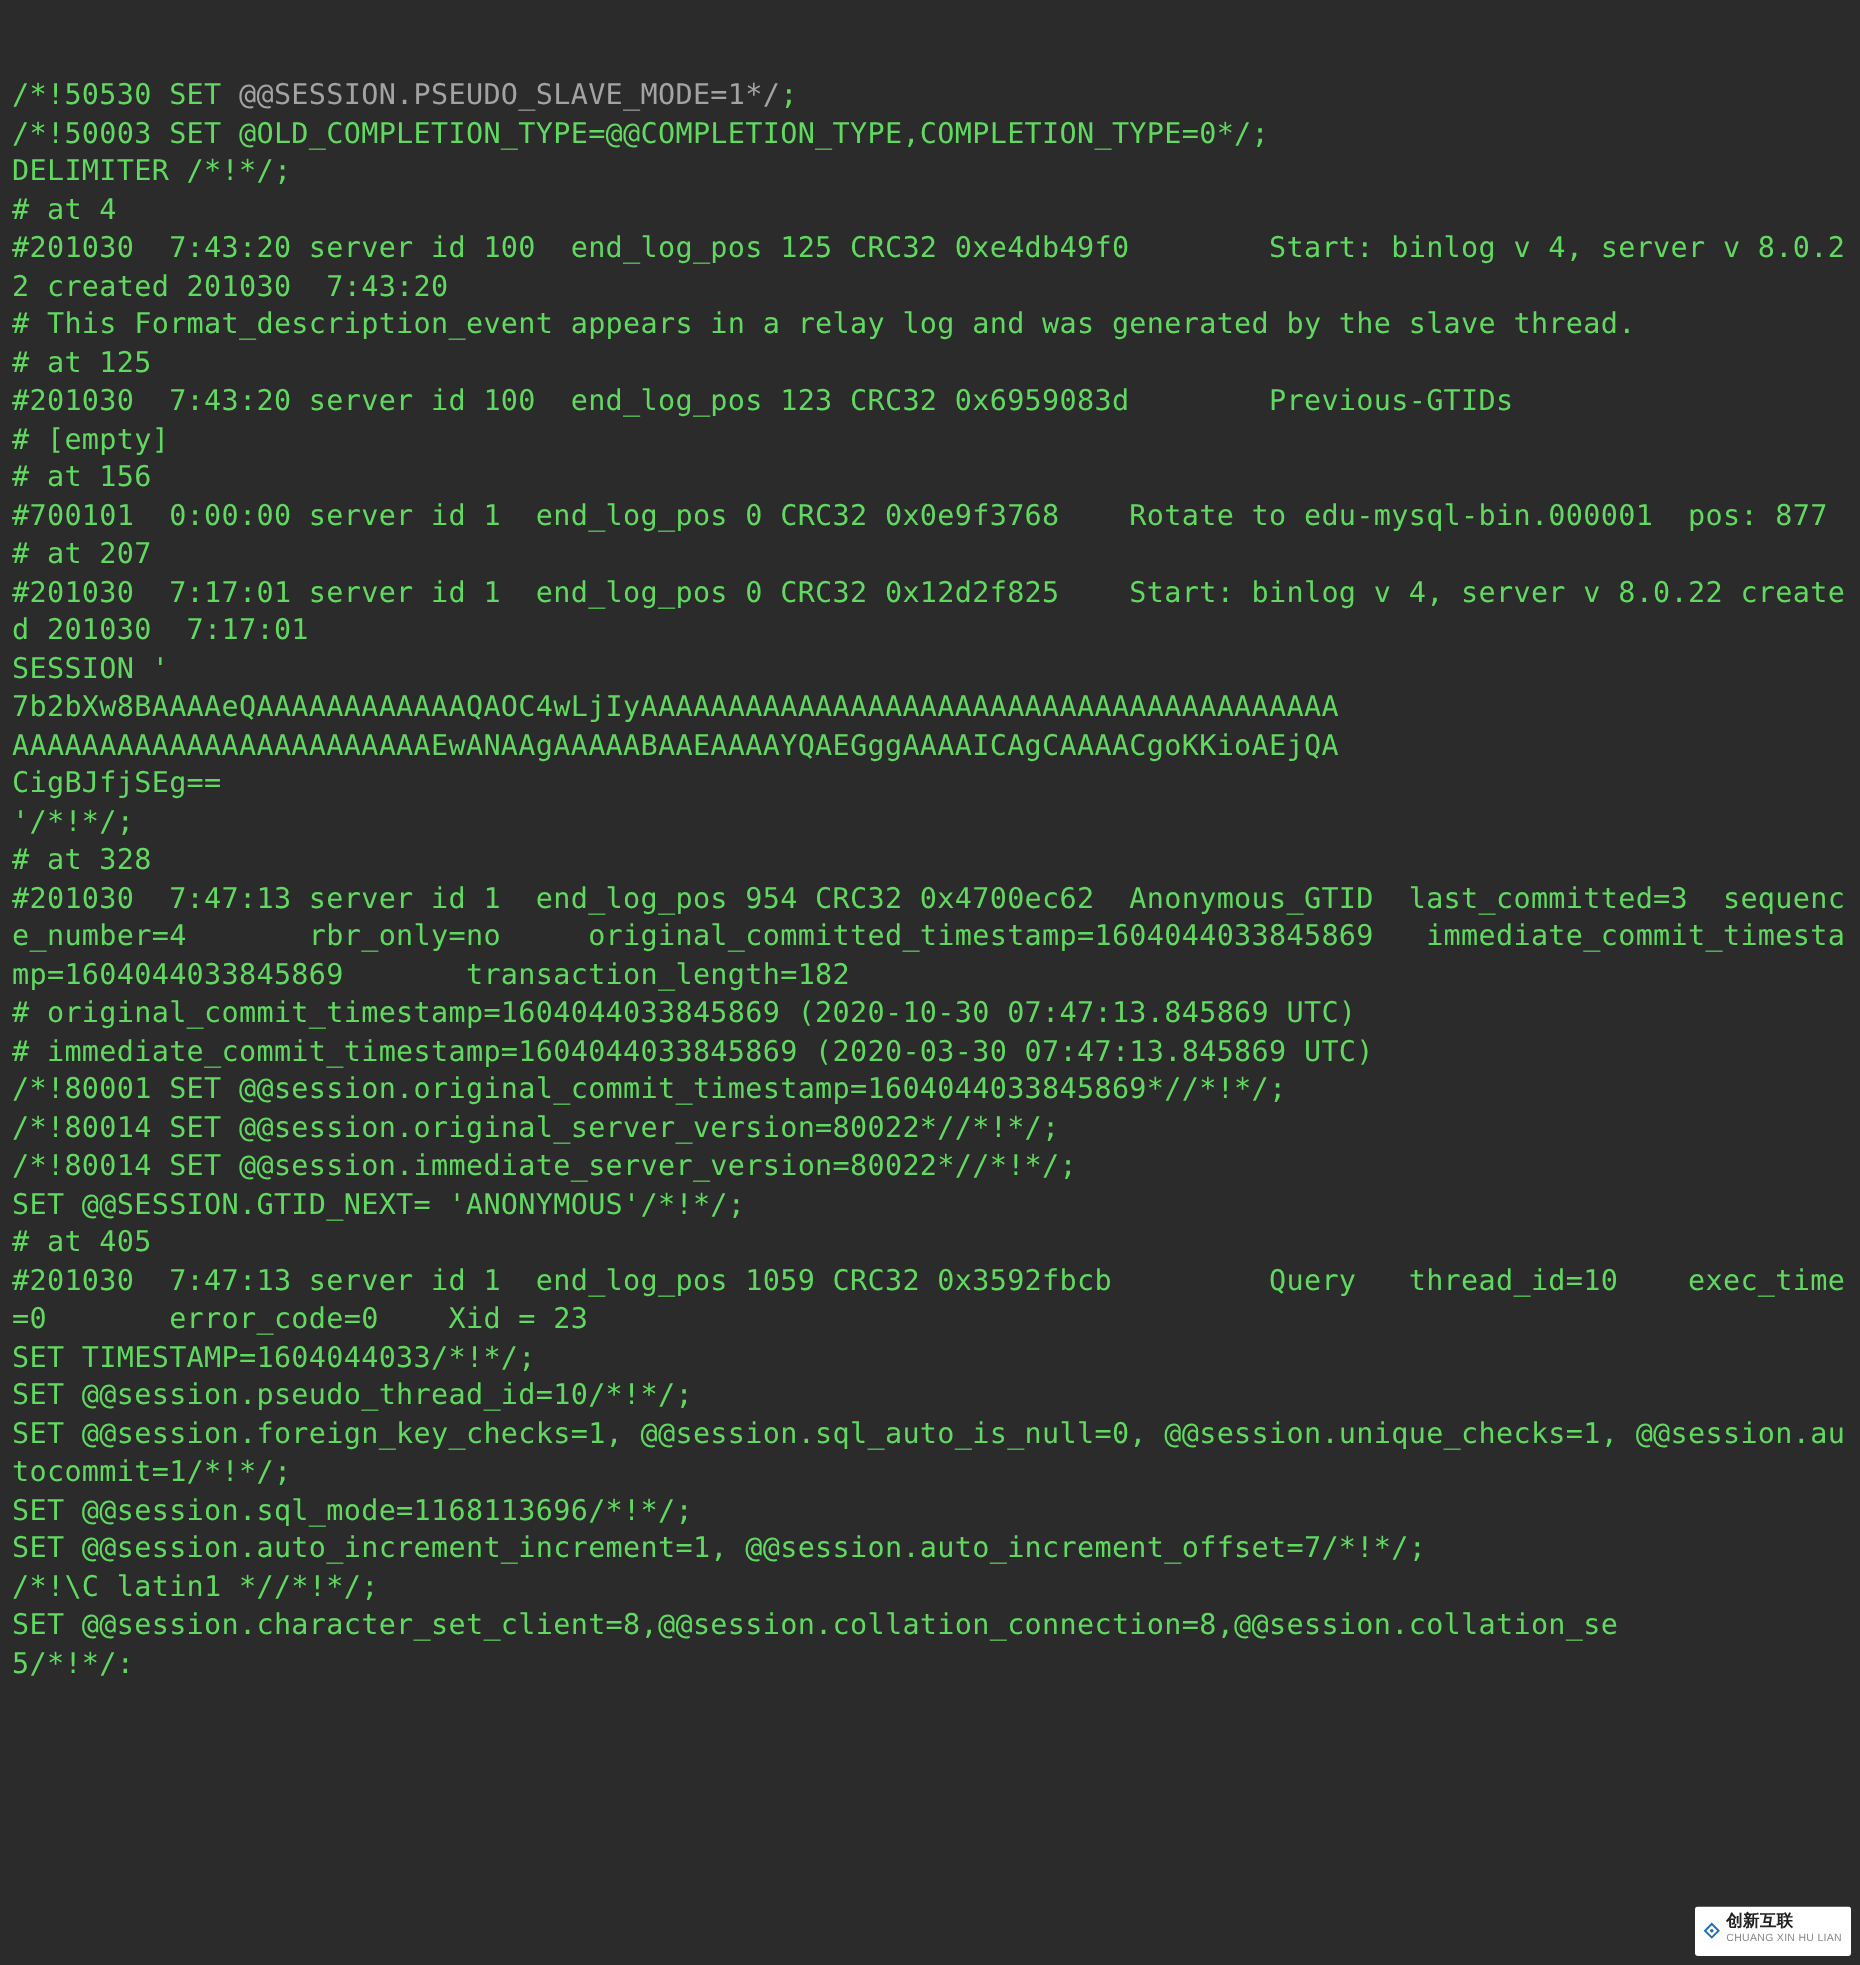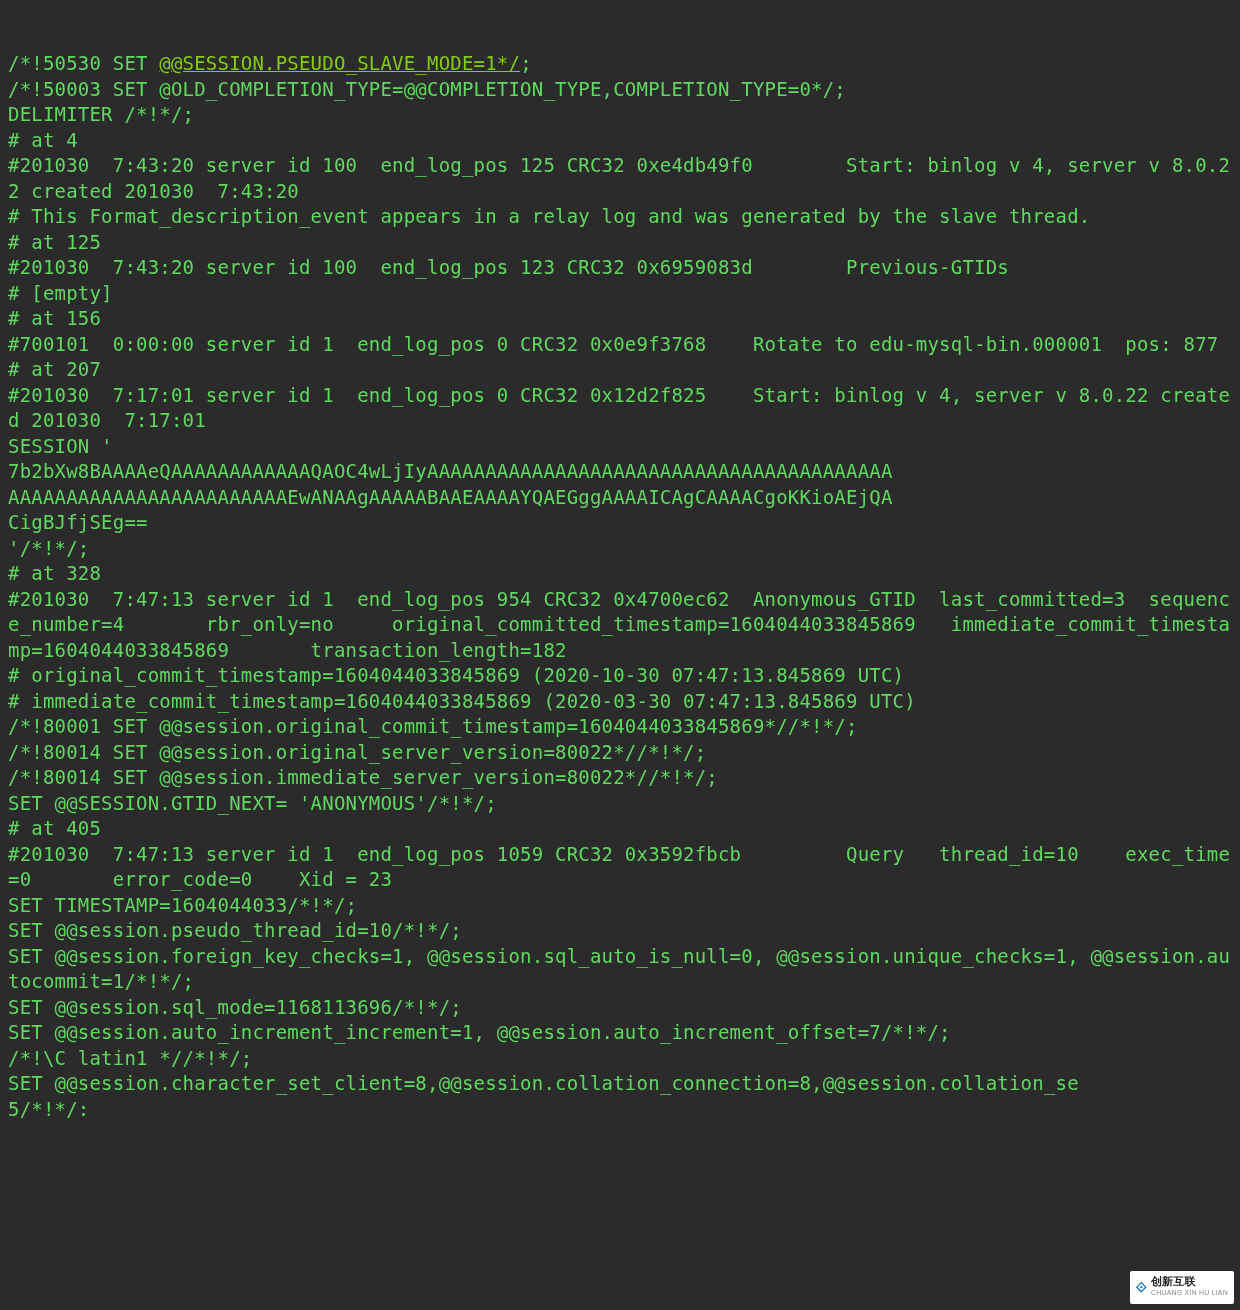--- a/index.html
+++ b/index.html
@@ -25,22 +25,21 @@
     display: block;
     margin: 0 4px 1px 4px;
   }
   .prompt-line .cmd {
     color: #e8e8e8;
   }
   .content {
     padding: 0 8px;
   }
   .link {
-    color: #84cc16;
-    text-decoration: underline;
+    color: #a3a3a3;
   }
   .watermark {
     position: fixed;
     right: 6px;
     bottom: 6px;
     background: #ffffff;
     color: #222;
     font-family: "Helvetica Neue", Arial, sans-serif;
     font-size: 12px;
     padding: 4px 6px;

